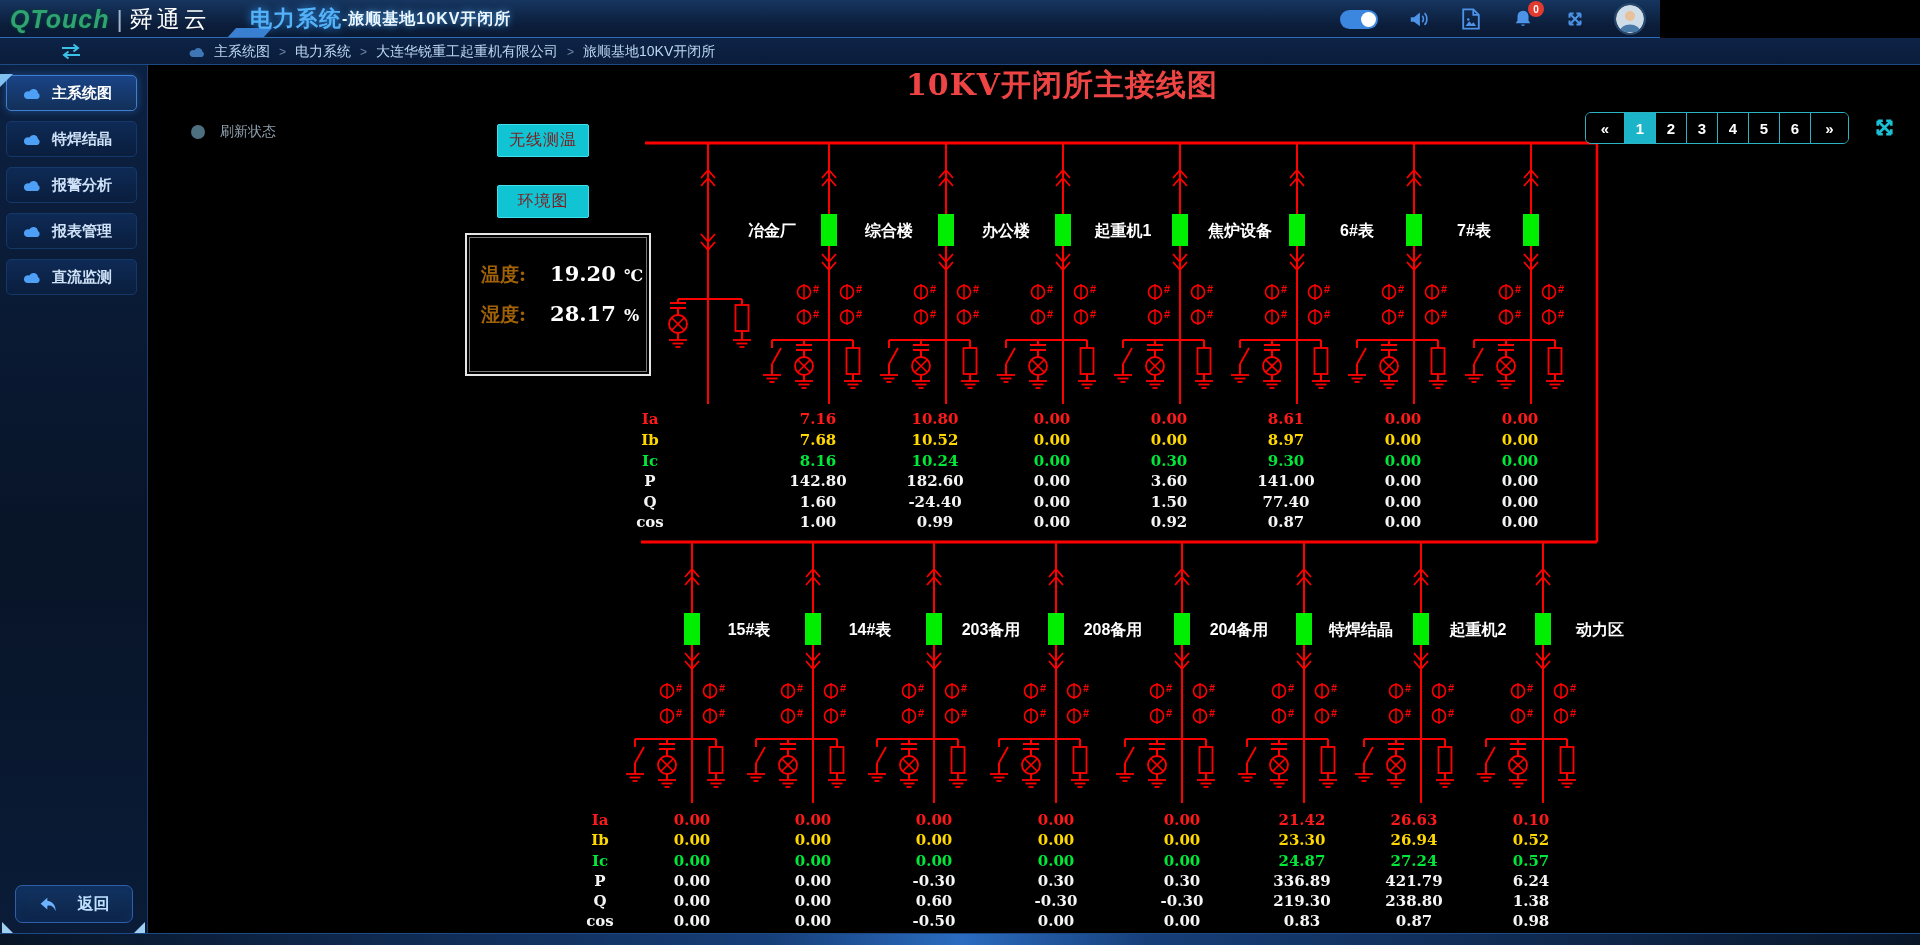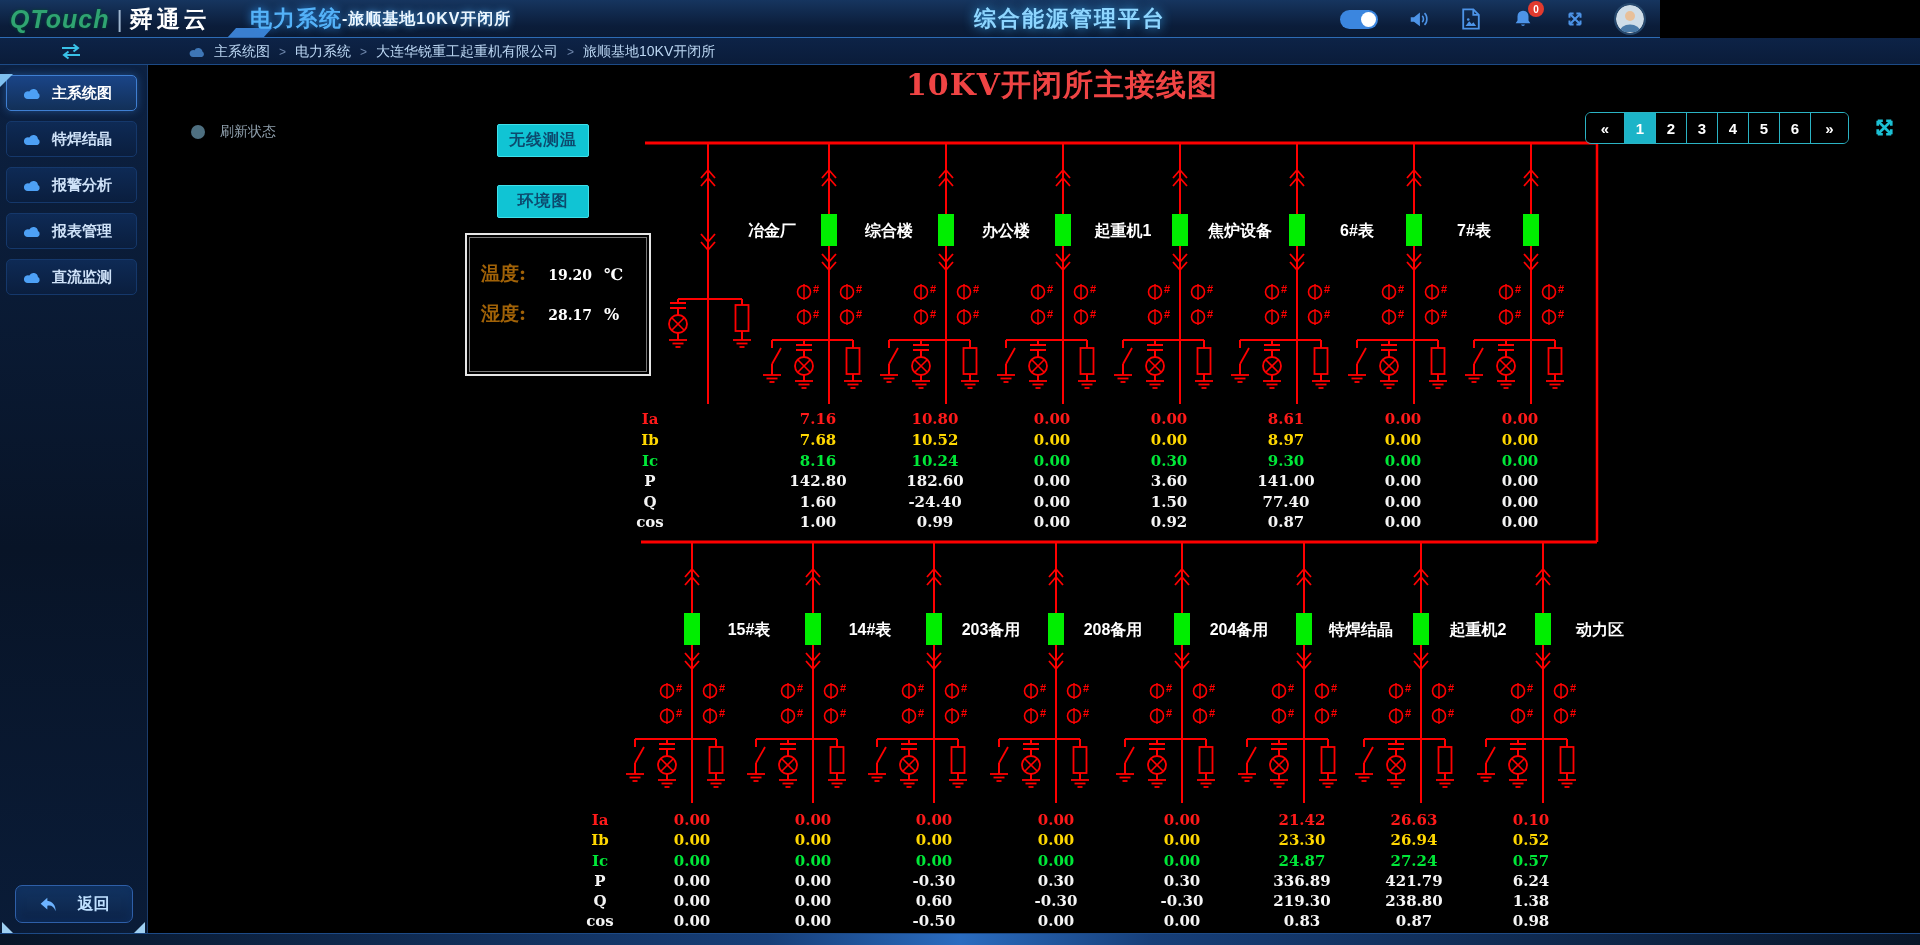--- a/index.html
+++ b/index.html
@@ -6,21 +6,21 @@
   html,body{width:1920px;height:945px;overflow:hidden}
   body{position:relative;background:#000;font-family:"Liberation Sans",sans-serif;-webkit-font-smoothing:antialiased}
 
   
   .topbar{position:absolute;left:0;top:0;width:1660px;height:38px;
     background:linear-gradient(180deg,#16355f 0%,#0b1d3a 70%,#0a1a34 100%);
     border-bottom:1px solid #2d6bb4}
   .logo{position:absolute;left:10px;top:0;height:38px;display:flex;align-items:center}
   .qtouch{font-style:italic;font-weight:800;font-size:25px;color:#2fa472;letter-spacing:1px;text-shadow:0 0 3px #064d2e}
   .logo-pipe{color:#9fb6cf;font-size:24px;margin:0 7px;font-weight:300}
-  .shun{font-weight:700;font-size:23px;color:#fff;letter-spacing:4px}
+  .shun{font-weight:400;font-size:23px;color:#fff;letter-spacing:4px}
   .logo-slant{position:absolute;left:232px;top:28px;width:36px;height:9px;background:#3a7fd0;transform:skewX(-42deg)}
   .sys-title{position:absolute;left:250px;top:0;height:38px;display:flex;align-items:center}
   .sys-main{font-size:22px;font-weight:800;color:#54b2f8;text-shadow:0 0 9px #2d8be0;letter-spacing:1px}
   .sys-sub{font-size:16px;font-weight:700;color:#ecf7ff;text-shadow:0 0 7px #4aa0e8;letter-spacing:1px}
   .platform{position:absolute;left:930px;top:0;width:280px;height:38px;display:flex;align-items:center;justify-content:center;
     font-size:22px;font-weight:800;color:#8ed6ff;text-shadow:0 0 11px #35a0e8;letter-spacing:2px}
   .top-icons{position:absolute;right:16px;top:0;height:38px;display:flex;align-items:center;gap:30px}
   .toggle{position:relative;width:38px;height:19px;border-radius:10px;background:#3b86df;cursor:pointer}
   .toggle .knob{position:absolute;right:2px;top:2px;width:15px;height:15px;border-radius:50%;background:#fff}
   .ticon{width:22px;height:22px;display:block;cursor:pointer}
@@ -55,29 +55,29 @@
   .tri-l{position:absolute;left:2px;bottom:7px;width:0;height:0;border-bottom:16px solid #9fd0f2;border-right:16px solid transparent}
   .tri-r{position:absolute;right:2px;bottom:7px;width:0;height:0;border-bottom:16px solid #9fd0f2;border-left:16px solid transparent}
 
   
   .main{position:absolute;left:148px;top:65px;width:1772px;height:868px;background:#000}
   .page-title{position:absolute;left:664px;top:0;width:500px;text-align:center;font-size:30px;font-weight:800;color:#ef4444;
     font-family:"DejaVu Serif","Liberation Serif",serif;letter-spacing:1px}
   .refresh{position:absolute;left:43px;top:58px;display:flex;align-items:center;gap:15px;font-size:14px;color:#90a0ad}
   .refresh .dot{width:14px;height:14px;border-radius:50%;background:#4e6f80}
   .cy-btn{position:absolute;width:92px;height:33px;background:#10c4d4;border:1px solid #3fe0ea;border-radius:2px;
-    color:#0c4a6e;font-size:16px;font-weight:700;display:flex;align-items:center;justify-content:center;cursor:pointer;letter-spacing:1px}
+    color:#7f1d1d;font-size:16px;font-weight:400;display:flex;align-items:center;justify-content:center;cursor:pointer;letter-spacing:1px}
   .btn-wireless{left:349px;top:59px}
   .btn-env{left:349px;top:120px}
   .env-box{position:absolute;left:317px;top:168px;width:186px;height:143px;border:2px solid #e6e6e6;
     box-shadow:inset 0 0 0 2px #000,inset 0 0 0 3px #777;padding:26px 0 0 14px;
     font-family:"DejaVu Serif","Liberation Serif",serif}
   .env-row{display:flex;align-items:baseline;height:40px}
   .env-label{color:#a16207;font-size:19px;font-weight:700}
-  .env-val{color:#fff;font-size:14px;font-weight:700;margin-left:4px;width:62px;text-align:right}
+  .env-val{color:#fff;font-size:21px;font-weight:700;margin-left:24px;width:62px;text-align:right}
   .env-unit{color:#fff;font-size:16px;font-weight:700;margin-left:12px}
   .pagination{position:absolute;left:1437px;top:47px;display:flex;border:1px solid #2bb3c4;border-radius:6px;overflow:hidden}
   .pg-cell{width:31px;height:30px;display:flex;align-items:center;justify-content:center;color:#fff;font-weight:700;
     font-size:15px;background:#000;border-left:1px solid #2bb3c4;cursor:pointer}
   .pg-cell:first-child{border-left:none}
   .pg-arrow{width:38px}
   .pg-cell.active{background:#1cb4c8}
   .expand2{position:absolute;left:1723px;top:49px;width:27px;height:27px;cursor:pointer}
   #diagram{position:absolute;left:0;top:0;width:1772px;height:868px}
 
@@ -92,21 +92,20 @@
   <div class="logo">
     <span class="qtouch">QTouch</span>
     <span class="logo-pipe">|</span>
     <span class="shun">舜通云</span>
   </div>
   <div class="logo-slant"></div>
   <div class="sys-title">
     <span class="sys-main">电力系统</span>
     <span class="sys-sub">-旅顺基地10KV开闭所</span>
   </div>
-  <div class="platform">综合能源管理平台</div>
   <div class="top-icons">
     <div class="toggle">
         <div class="knob"></div>
       </div>
     <svg class="ticon" viewBox="0 0 24 24">
       <path d="M3 10 v5 h3.5 l6.5 5 V5 L6.5 10 Z" fill="#4d94e8"></path>
       <path d="M15.5 8.5 c1.8 1.6 1.8 5.4 0 7 M18 5.5 c3.4 2.8 3.4 10.2 0 13" stroke="#4d94e8" stroke-width="1.8" fill="none"></path>
     </svg>
     <svg class="ticon" viewBox="0 0 22 24">
       <path d="M2.5 1.5 h11 l6 6 v15 h-17 Z" fill="none" stroke="#4d94e8" stroke-width="2"></path>

